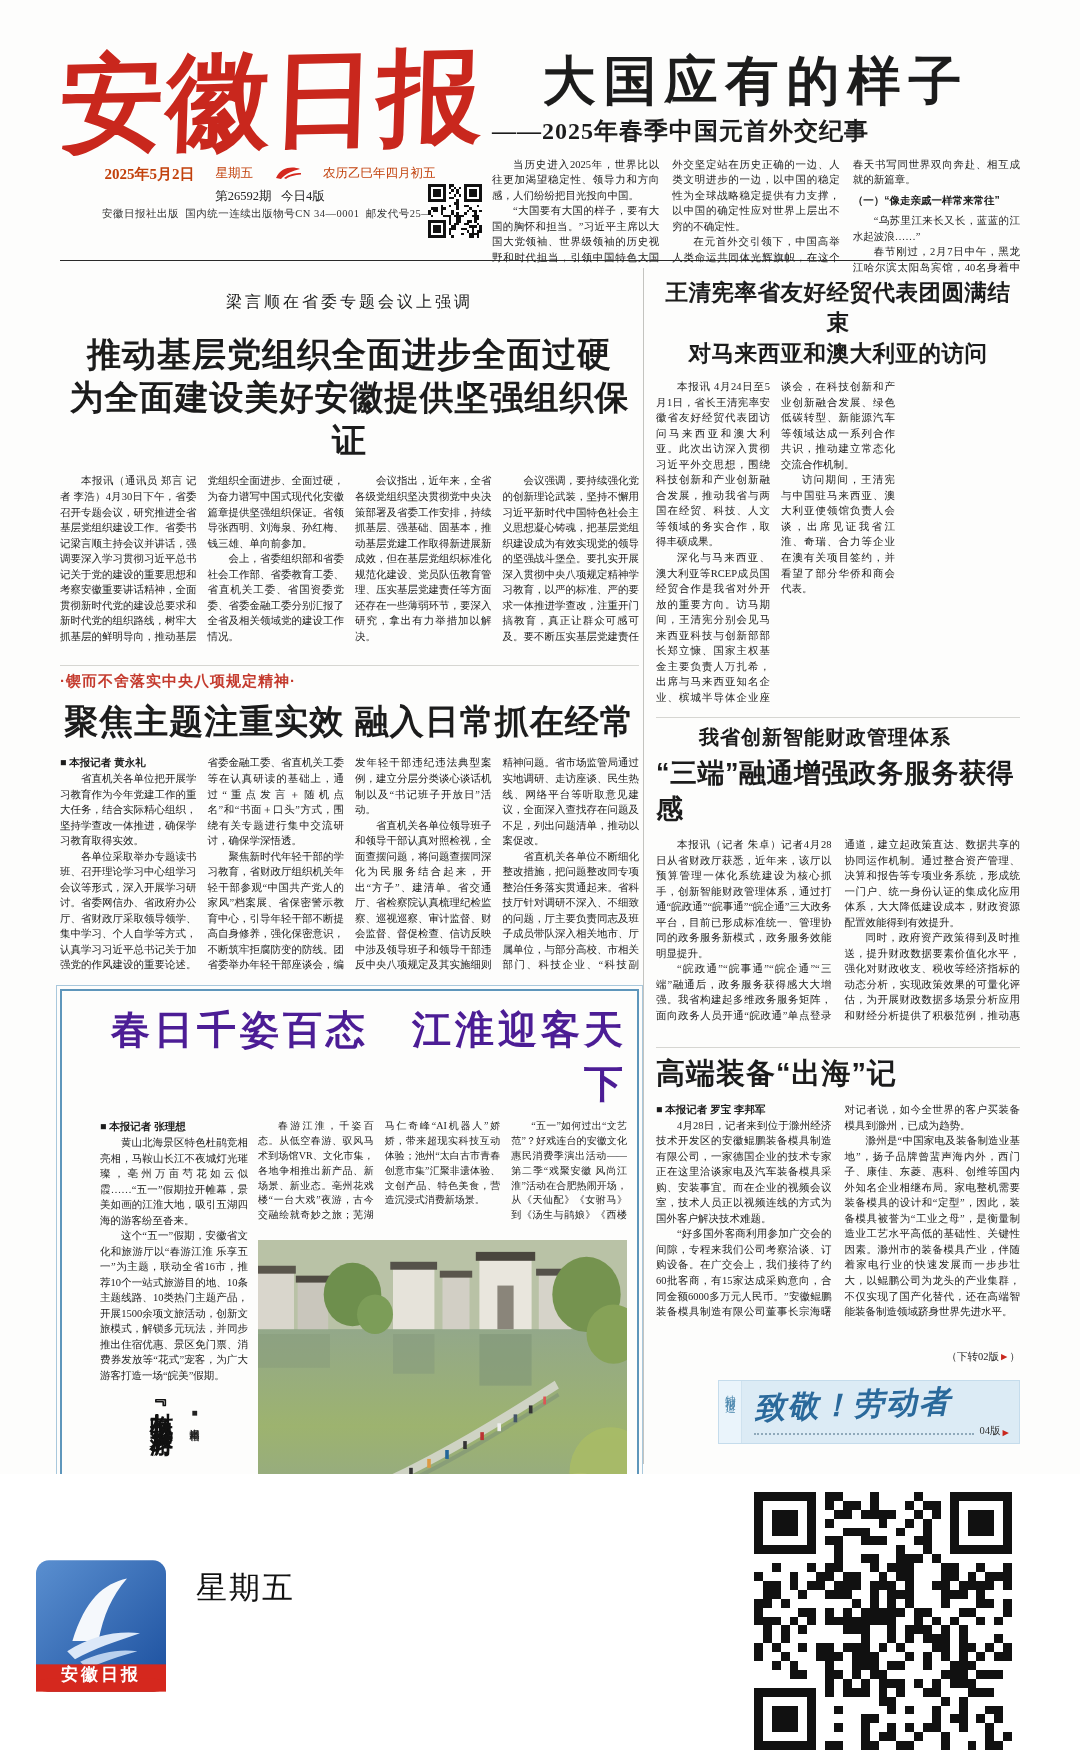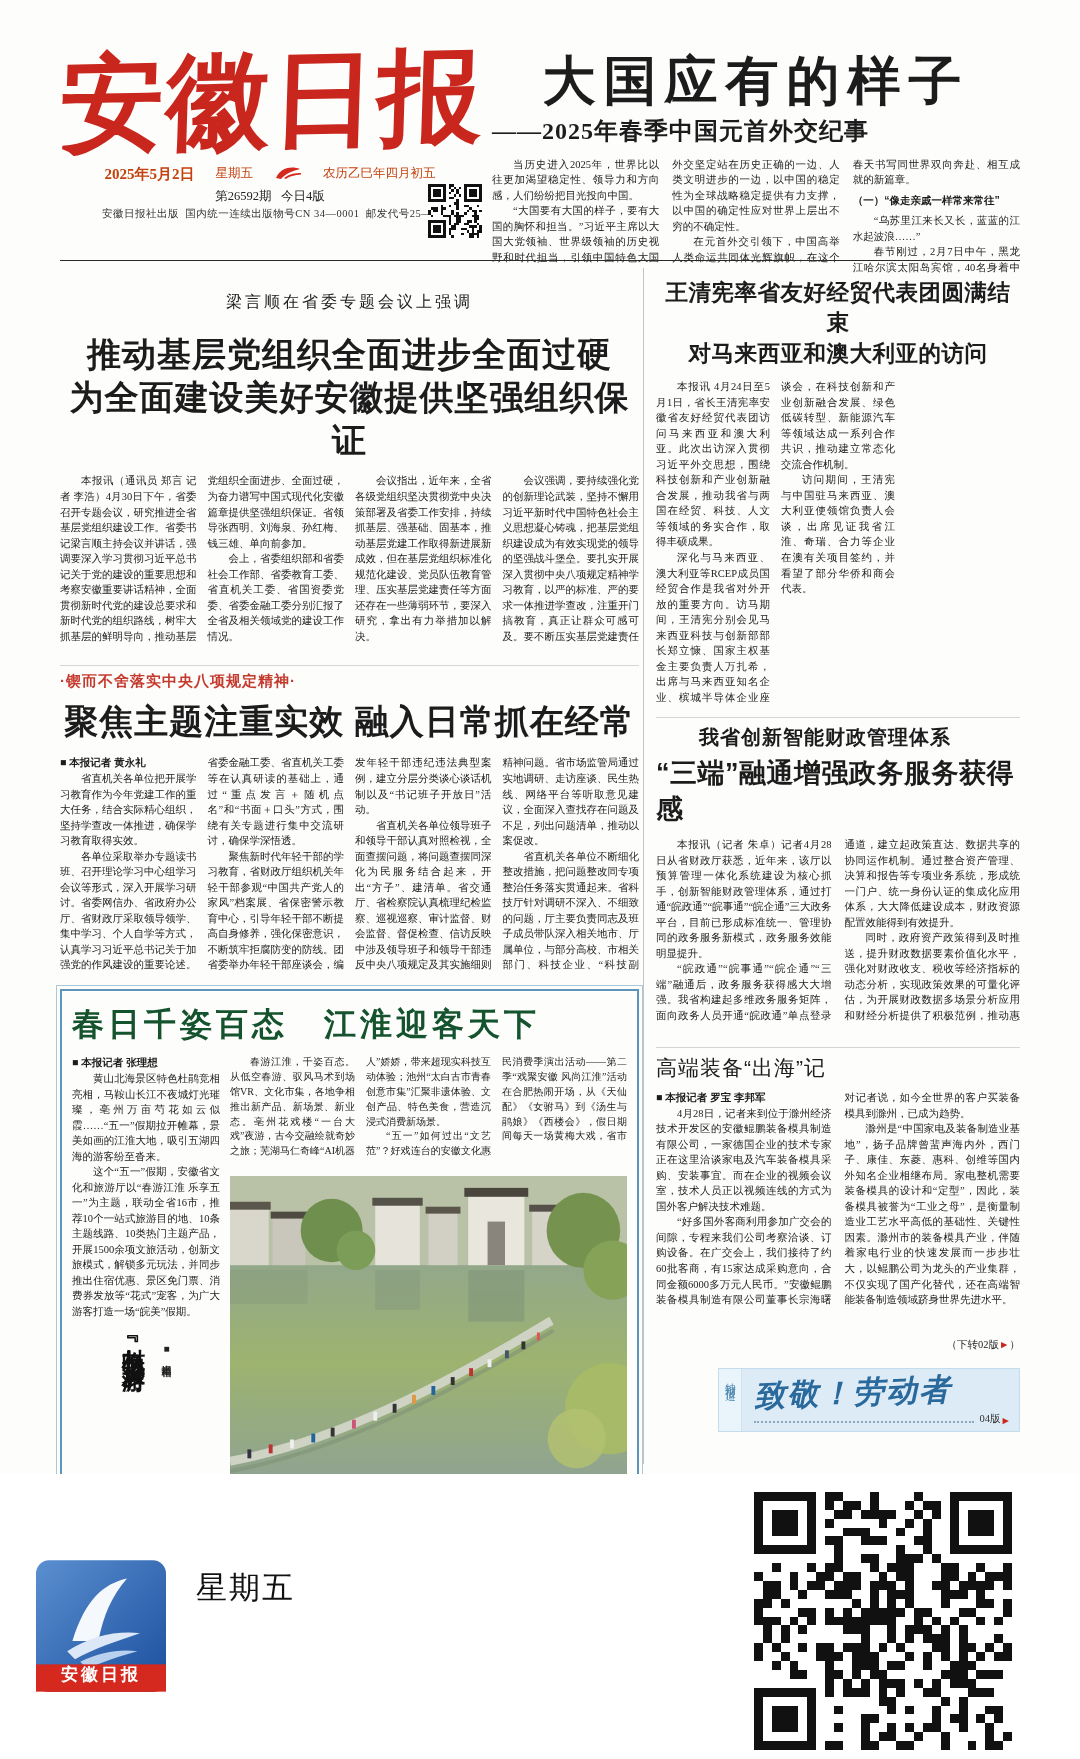--- a/index.html
+++ b/index.html
@@ -38,42 +38,42 @@
               line-height:1.26;letter-spacing:1px;margin-top:20px;}
   .lead-body{margin-top:12px;column-count:4;column-gap:11px;height:182px;overflow:hidden;column-fill:auto;}
   .thin-rule{border-top:1px solid #d6d6d2;margin:10px 0 6px 0;}
   .red-kicker{font-family:"Liberation Sans",sans-serif;font-weight:bold;font-size:15px;color:#c43a2d;letter-spacing:1px;}
   .focus-title{font-family:"Liberation Sans",sans-serif;font-weight:bold;font-size:34px;text-align:center;
                letter-spacing:1px;margin-top:8px;}
   .focus-body{margin-top:10px;column-count:4;column-gap:11px;height:222px;overflow:hidden;column-fill:auto;}
   
   .feature{margin-top:12px;border:2px solid #5e96bb;outline:1px solid #a9c8dc;outline-offset:3px;
            padding:10px 10px 8px 10px;height:524px;position:relative;background:#fdfdfc;}
-  .feature-title{font-size:32px;font-weight:bold;color:#14532d;text-align:left;letter-spacing:4px;margin:2px 0 8px 0;}
+  .feature-title{font-size:39px;font-weight:bold;color:#4c1d95;text-align:right;letter-spacing:4px;margin:2px 0 8px 0;}
   .feature-flex{display:flex;gap:10px;height:462px;overflow:hidden;}
-  .f-left{width:148px;flex:none;overflow:hidden;}
+  .f-left{width:148px;flex:none;overflow:hidden;margin-left:28px;}
   .f-left p{margin:0;font-size:10.5px;line-height:1.48;text-align:justify;text-indent:2em;}
   .village{display:flex;justify-content:center;gap:9px;height:208px;margin:7px 0;}
   .v-title{writing-mode:vertical-rl;font-family:"Liberation Sans",sans-serif;font-weight:bold;font-size:23px;
            letter-spacing:3px;color:#111;}
   .v-byline{writing-mode:vertical-rl;font-size:10px;padding-top:16px;color:#222;}
   .f-right{flex:1;display:flex;flex-direction:column;overflow:hidden;}
   .f-cols{column-count:3;column-gap:11px;height:116px;overflow:hidden;column-fill:auto;}
   .f-cols p{margin:0;font-size:10px;line-height:1.48;text-align:justify;text-indent:2em;}
   .photo{margin-top:6px;width:100%;height:308px;overflow:hidden;background:#9db38b;}
   .caption-row{display:flex;justify-content:space-between;align-items:flex-end;margin-top:6px;font-size:11px;}
   .caption-row .credit{white-space:nowrap;margin-left:10px;}
   
   .visit-title{font-family:"Liberation Sans",sans-serif;font-weight:bold;font-size:22.5px;text-align:center;
                line-height:1.35;margin-top:10px;letter-spacing:.5px;}
   .visit-body{margin-top:10px;column-count:3;column-gap:11px;height:328px;overflow:hidden;column-fill:auto;}
   .fin-kicker{font-family:"Liberation Sans",sans-serif;font-weight:bold;font-size:20px;margin-top:6px;letter-spacing:1px;margin-left:43px;}
   .fin-title{font-family:"Liberation Sans",sans-serif;font-weight:bold;font-size:27px;margin-top:4px;letter-spacing:.5px;}
   .fin-body{margin-top:10px;column-count:2;column-gap:13px;height:200px;overflow:hidden;column-fill:auto;}
-  .equip-title{font-family:"Liberation Sans",sans-serif;font-weight:normal;font-size:21px;margin-top:0;letter-spacing:1px;}
+  .equip-title{font-family:"Liberation Sans",sans-serif;font-weight:bold;font-size:29px;margin-top:0;letter-spacing:1px;}
   .equip-body{margin-top:8px;column-count:2;column-gap:13px;height:246px;overflow:hidden;column-fill:auto;}
   
   .banner{display:flex;background:#dcebf5;border:1px solid #c5dcEC;height:62px;width:300px;margin:16px 0 0 62px;}
   .banner-label{writing-mode:vertical-rl;font-size:10.5px;color:#4a86ad;background:#eaf4fb;padding:5px 4px;
                 letter-spacing:3px;display:flex;align-items:center;border-right:1px solid #cfe2ef;}
   .banner-main{flex:1;position:relative;padding:2px 10px 0 12px;}
   .banner-title{font-weight:bold;font-style:italic;font-size:31px;color:#2a699b;transform:rotate(-2deg);
                 letter-spacing:2px;white-space:nowrap;}
   .banner-ref{position:absolute;left:12px;right:8px;bottom:5px;display:flex;align-items:flex-end;font-size:10.5px;color:#333;}
   .leader{flex:1;border-bottom:2px dotted #8fa9ba;margin:0 6px 3px 0;}

